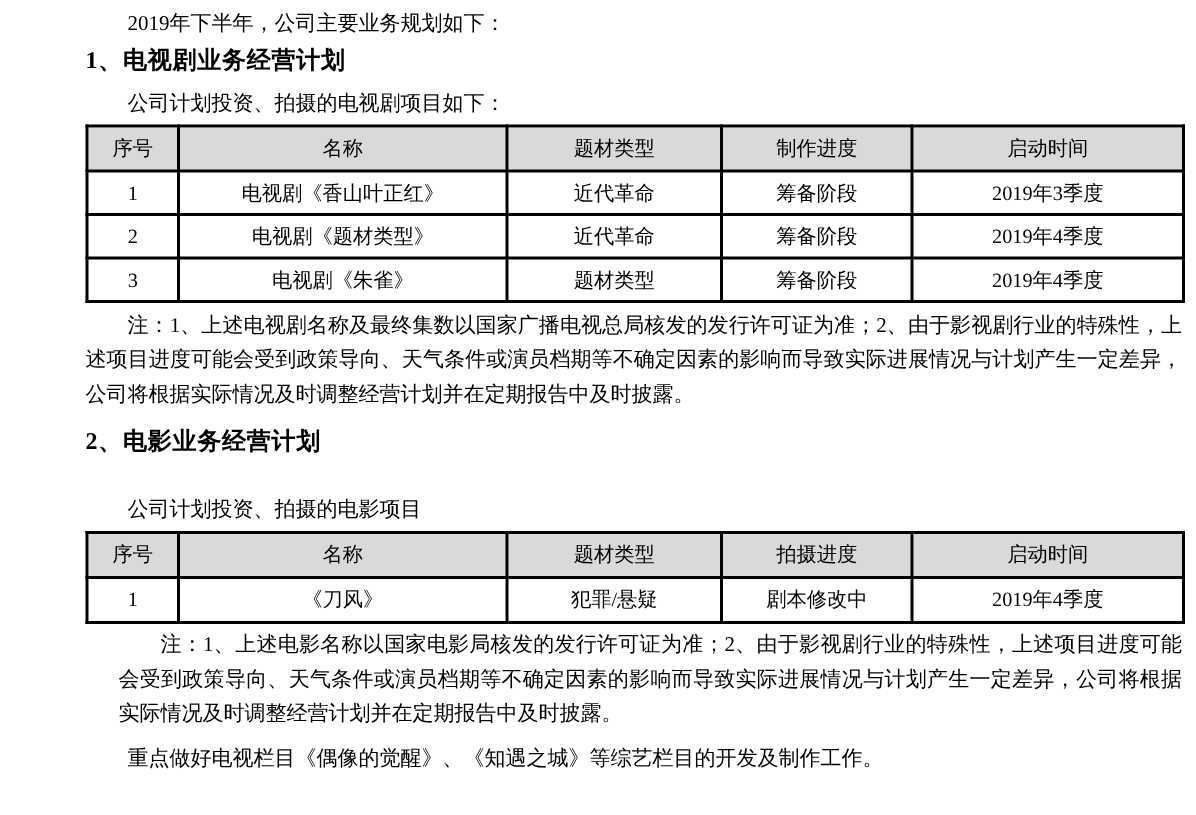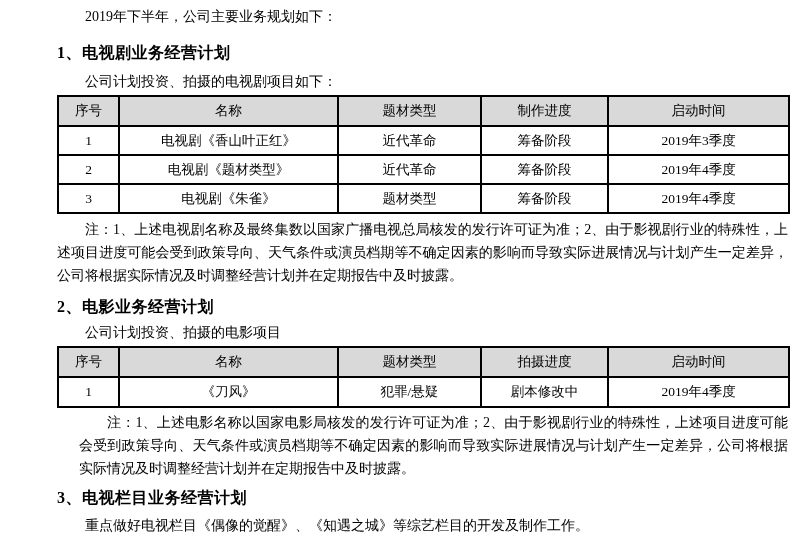--- a/index.html
+++ b/index.html
@@ -28,24 +28,24 @@
   .indent {
     text-indent: 2em;
   }
   .section-heading {
     margin: 10px 0 0 0;
     font-size: 16px;
     line-height: 19px;
     font-weight: bold;
     letter-spacing: 0.5px;
   }
-  .m-h1 { margin-top: 18px; }
+  .m-h1 { margin-top: 6px; }
   .m-p1 { margin-top: 11px; }
   .m-h2 { margin-top: 10px; }
-  .m-p2 { margin-top: 8px; }
+  .m-p2 { margin-top: 28px; }
   .m-h3 { margin-top: 8px; }
   .m-p3 { margin-top: 10px; }
   .note {
     margin: 4px 0 0 0;
     font-size: 14px;
     line-height: 23px;
     text-indent: 2em;
     text-align: justify;
   }
   .note.m-n2 { margin-top: 3px; margin-left: 22px; }
@@ -157,16 +157,15 @@
         <td class="name-cell">《刀风》</td>
         <td>犯罪/悬疑</td>
         <td>剧本修改中</td>
         <td>2019年4季度</td>
       </tr>
     </tbody>
   </table>
 
   <p class="note m-n2">注：1、上述电影名称以国家电影局核发的发行许可证为准；2、由于影视剧行业的特殊性，上述项目进度可能会受到政策导向、天气条件或演员档期等不确定因素的影响而导致实际进展情况与计划产生一定差异，公司将根据实际情况及时调整经营计划并在定期报告中及时披露。</p>
 
-  <h2 class="section-heading m-h3">3、电视栏目业务经营计划</h2>
   <p class="body-text indent m-p3">重点做好电视栏目《偶像的觉醒》、《知遇之城》等综艺栏目的开发及制作工作。</p>
 
 </div>
 
 </body></html>

